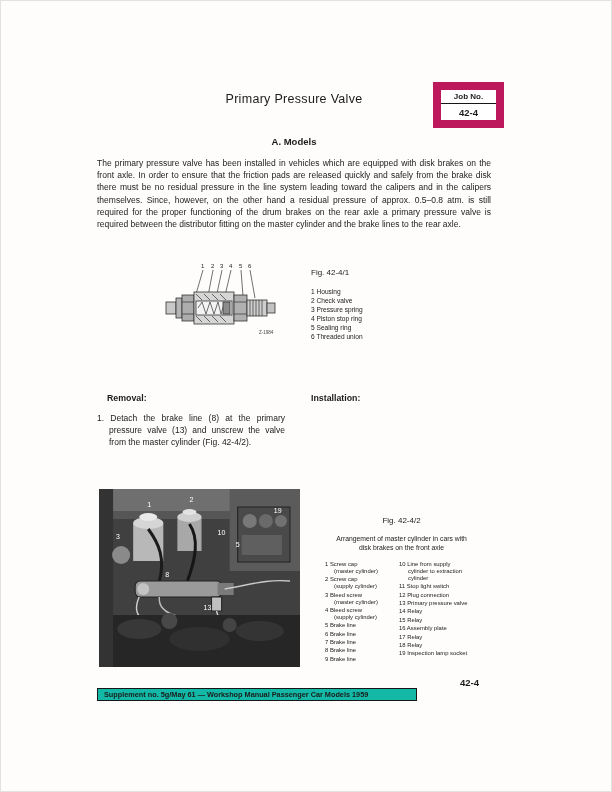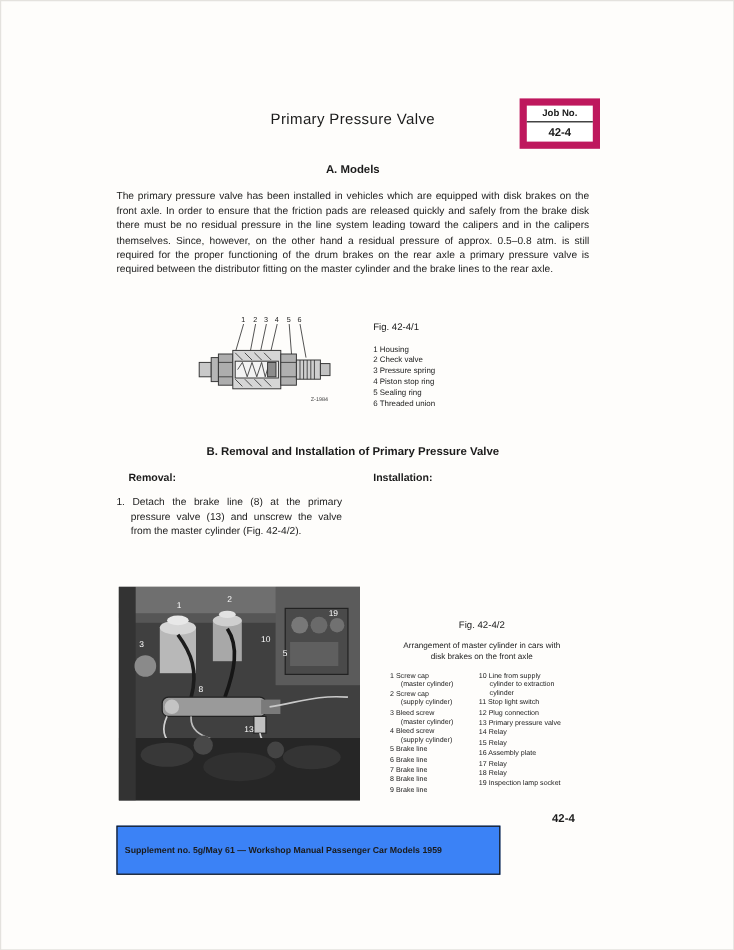--- a/index.html
+++ b/index.html
@@ -3,21 +3,21 @@
 <meta charset="utf-8">
 <style>
   html, body { margin:0; padding:0; background:#ffffff; }
   .page {
     position:relative; width:612px; height:792px; background:#fefdfb;
     font-family:"Liberation Sans", sans-serif; color:#1b1b1b; overflow:hidden;
     box-shadow: inset 0 0 0 1px #e4e2de;
   }
   .title { position:absolute; left:97px; width:394px; top:92px; text-align:center;
            font-size:12.5px; font-weight:normal; letter-spacing:.3px; }
-  .job-box { position:absolute; left:433px; top:82px; width:55px; border:6px solid #be185d;
+  .job-box { position:absolute; left:433px; top:82px; width:55px; border:8px solid #be185d;
              background:#fff; text-align:center; }
   .job-label { font-size:8px; font-weight:bold; padding:2px 0; border-bottom:1.5px solid #161616; }
   .job-value { font-size:9.5px; font-weight:bold; padding:2.5px 0; }
   .heading { position:absolute; left:97px; width:394px; text-align:center; font-weight:bold; font-size:9.5px; }
   .heading-a { top:136px; }
   .heading-b { top:371px; }
   .body-a { position:absolute; left:97px; width:394px; top:157px; font-size:8.5px;
             line-height:12.2px; text-align:justify; }
   .fig1-diagram { position:absolute; left:163px; top:258px; width:128px; height:92px; }
   .fig1-label { position:absolute; left:311px; top:268px; font-size:8px; }
@@ -34,21 +34,21 @@
   .photo svg { display:block; width:100%; height:100%; }
   .fig2-label { position:absolute; left:311px; width:181px; top:516px; text-align:center; font-size:8px; }
   .fig2-caption { position:absolute; left:311px; width:181px; top:535px; text-align:center;
                   font-size:6.8px; line-height:8.6px; white-space:pre-line; }
   .fig2-legend { position:absolute; top:561px; font-size:5.9px; line-height:6.9px; }
   .fig2-legend div { padding-left:9px; text-indent:-9px; white-space:pre-line; margin-bottom:1.5px; }
   .fig2-col1 { left:325px; width:72px; }
   .fig2-col2 { left:399px; width:95px; }
   .page-number { position:absolute; left:460px; top:677px; font-size:9.5px; font-weight:bold; }
   .footer-box { position:absolute; left:97px; top:688px; width:306px; border:1.5px solid #161616;
-                font-size:7.3px; font-weight:bold; padding:15px 6px; background:#3b82f6; }
+                font-size:7.3px; font-weight:bold; padding:1px 6px; background:#14b8a6; }
   .co { font-size:6px; fill:#222; font-family:"Liberation Sans", sans-serif; }
   .ref { font-size:4.5px; fill:#444; font-family:"Liberation Sans", sans-serif; }
   .pm { font-size:7px; fill:#ffffff; font-family:"Liberation Sans", sans-serif; }
   .fig1-diagram line, .fig1-diagram polyline { stroke:#333; stroke-width:0.7; fill:none; }
   .fig1-diagram rect { stroke:#333; stroke-width:0.8; }
 </style>
 </head>
 <body>
 
 <div class="page">
@@ -109,21 +109,20 @@
   <div class="fig1-label">Fig. 42-4/1</div>
   <div class="fig1-legend">
     <div>1 Housing</div>
     <div>2 Check valve</div>
     <div>3 Pressure spring</div>
     <div>4 Piston stop ring</div>
     <div>5 Sealing ring</div>
     <div>6 Threaded union</div>
   </div>
 
-  <div class="heading heading-b">B. Removal and Installation of Primary Pressure Valve</div>
   <div class="col-label removal-label">Removal:</div>
   <div class="col-label installation-label">Installation:</div>
   <div class="steps removal-steps">
     <p>1. Detach the brake line (8) at the primary pressure valve (13) and unscrew the valve from the master cylinder (Fig. 42-4/2).</p>
   </div>
 
   <div class="photo">
     <svg viewBox="0 0 200 178" preserveAspectRatio="none">
       <rect width="200" height="178" fill="#404040"></rect>
       <rect width="200" height="26" fill="#6f6f6f"></rect>

